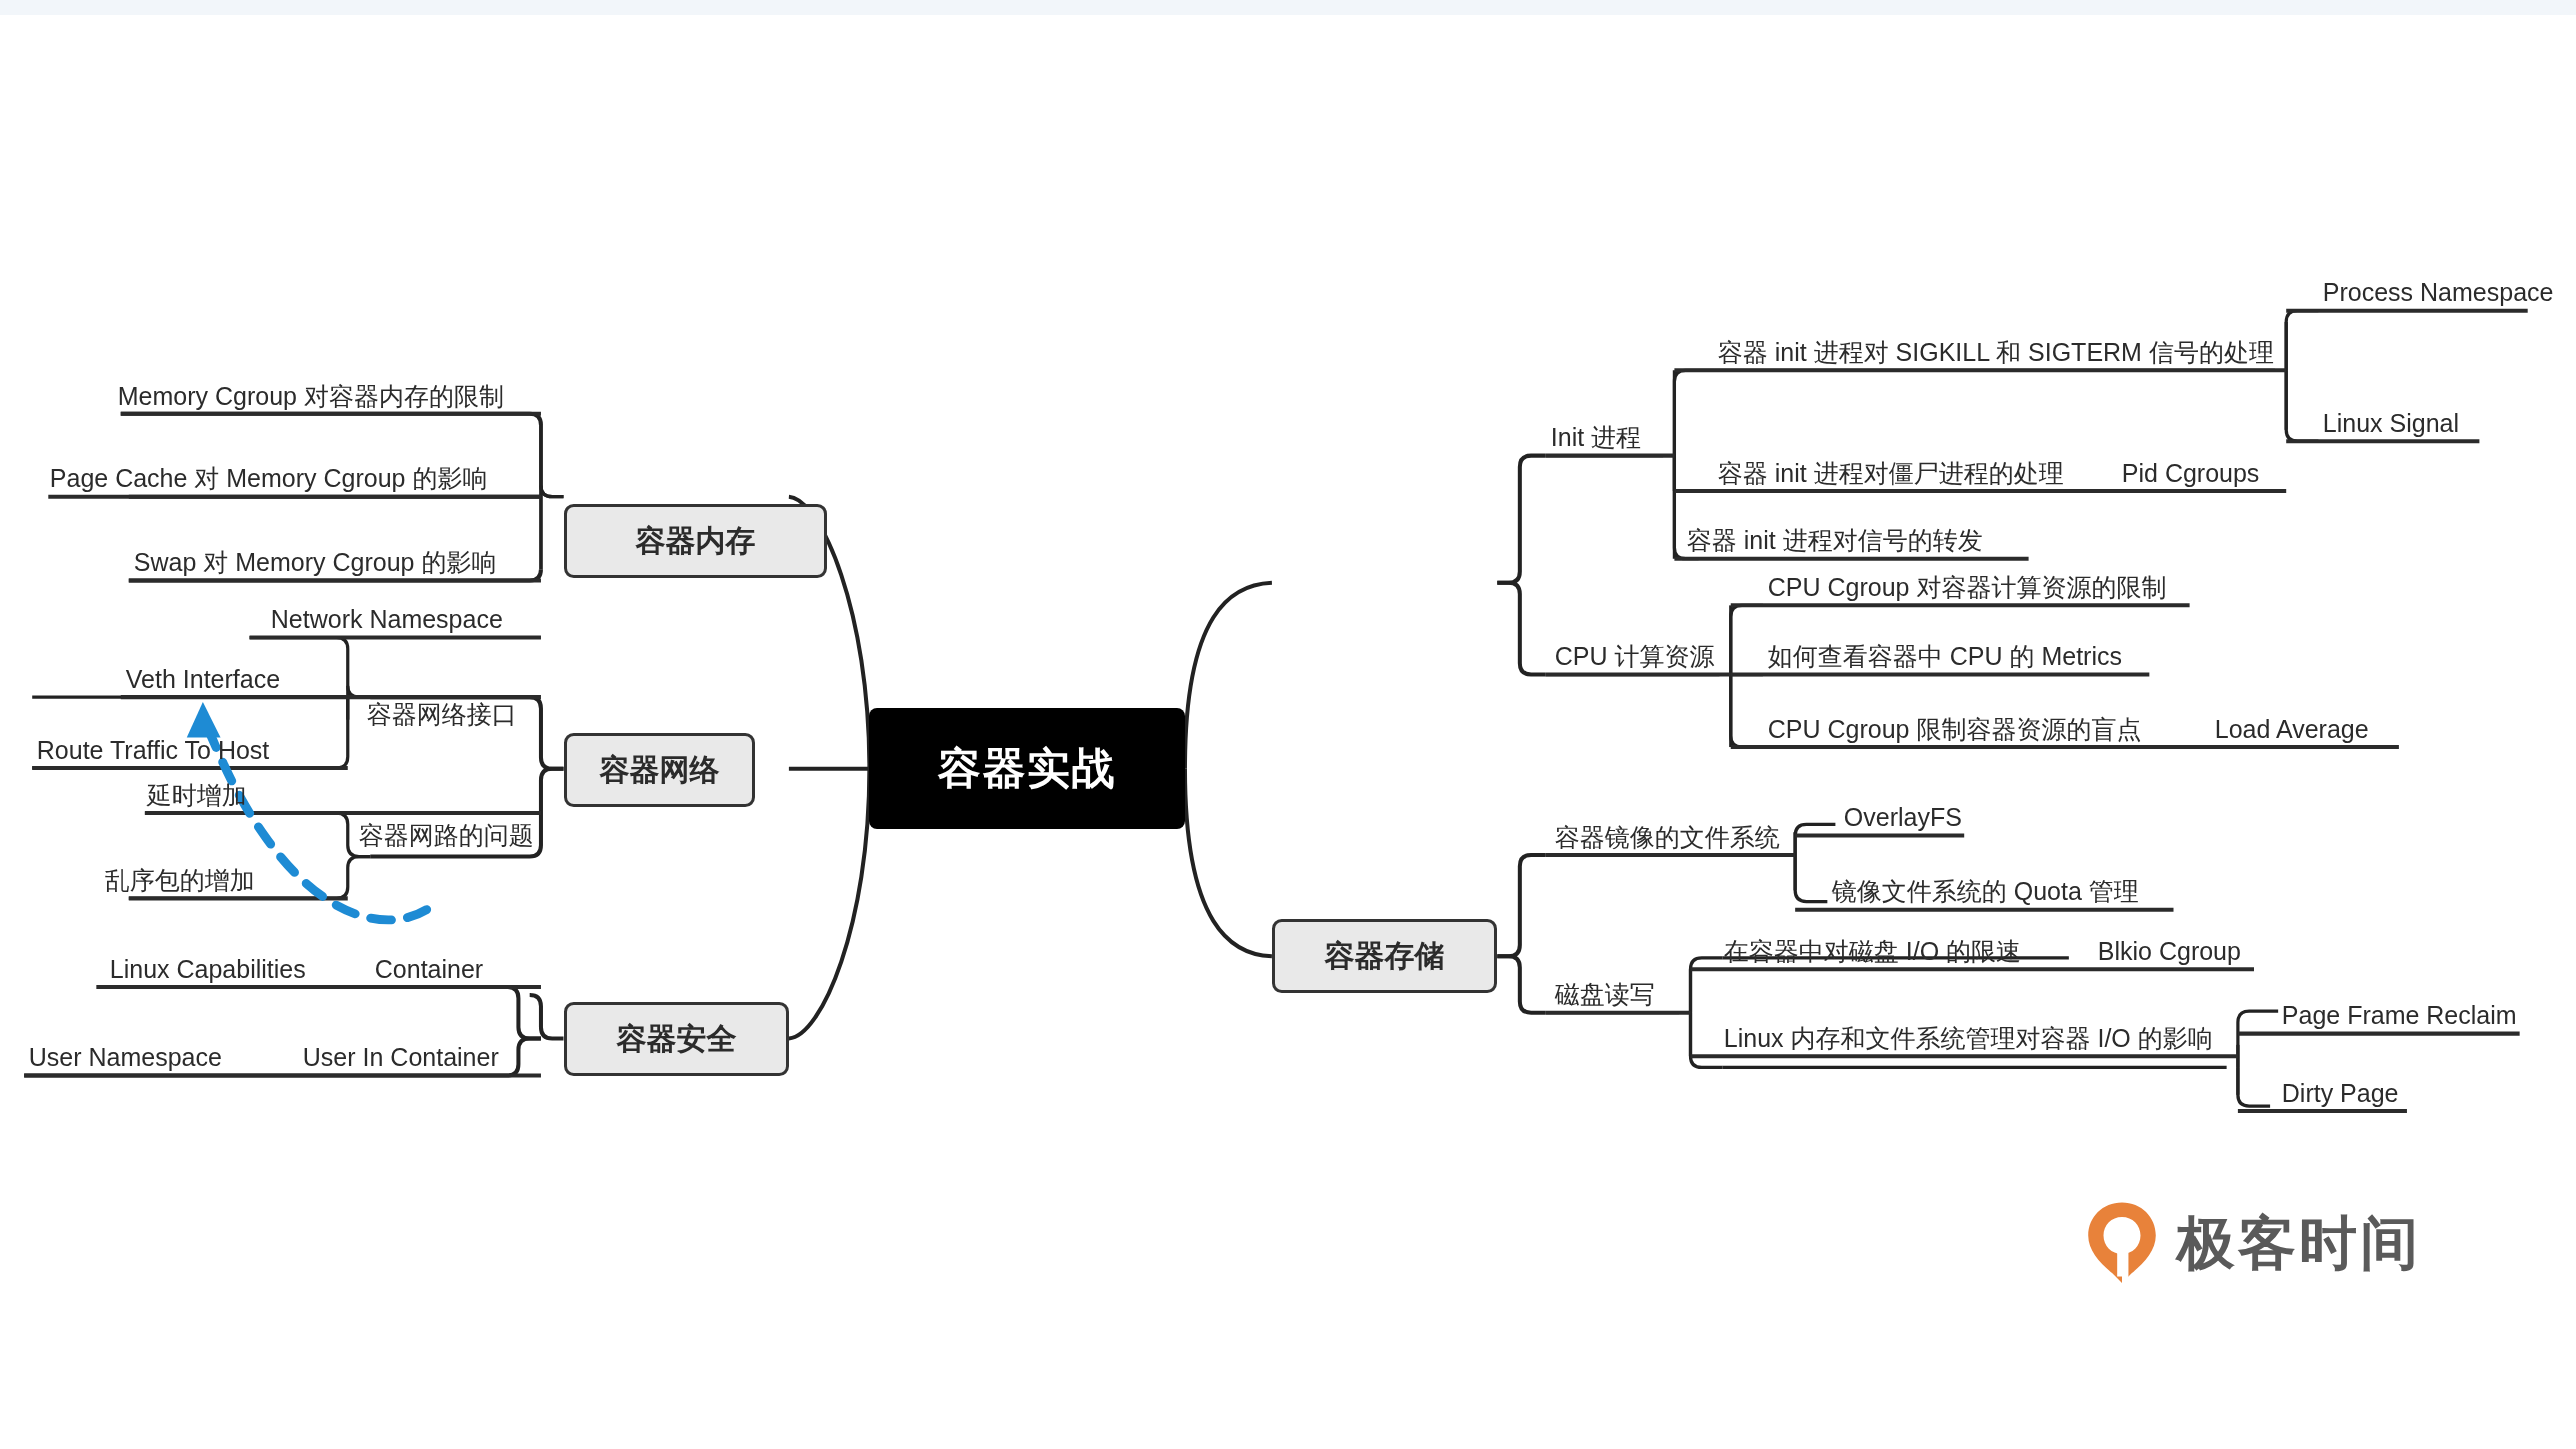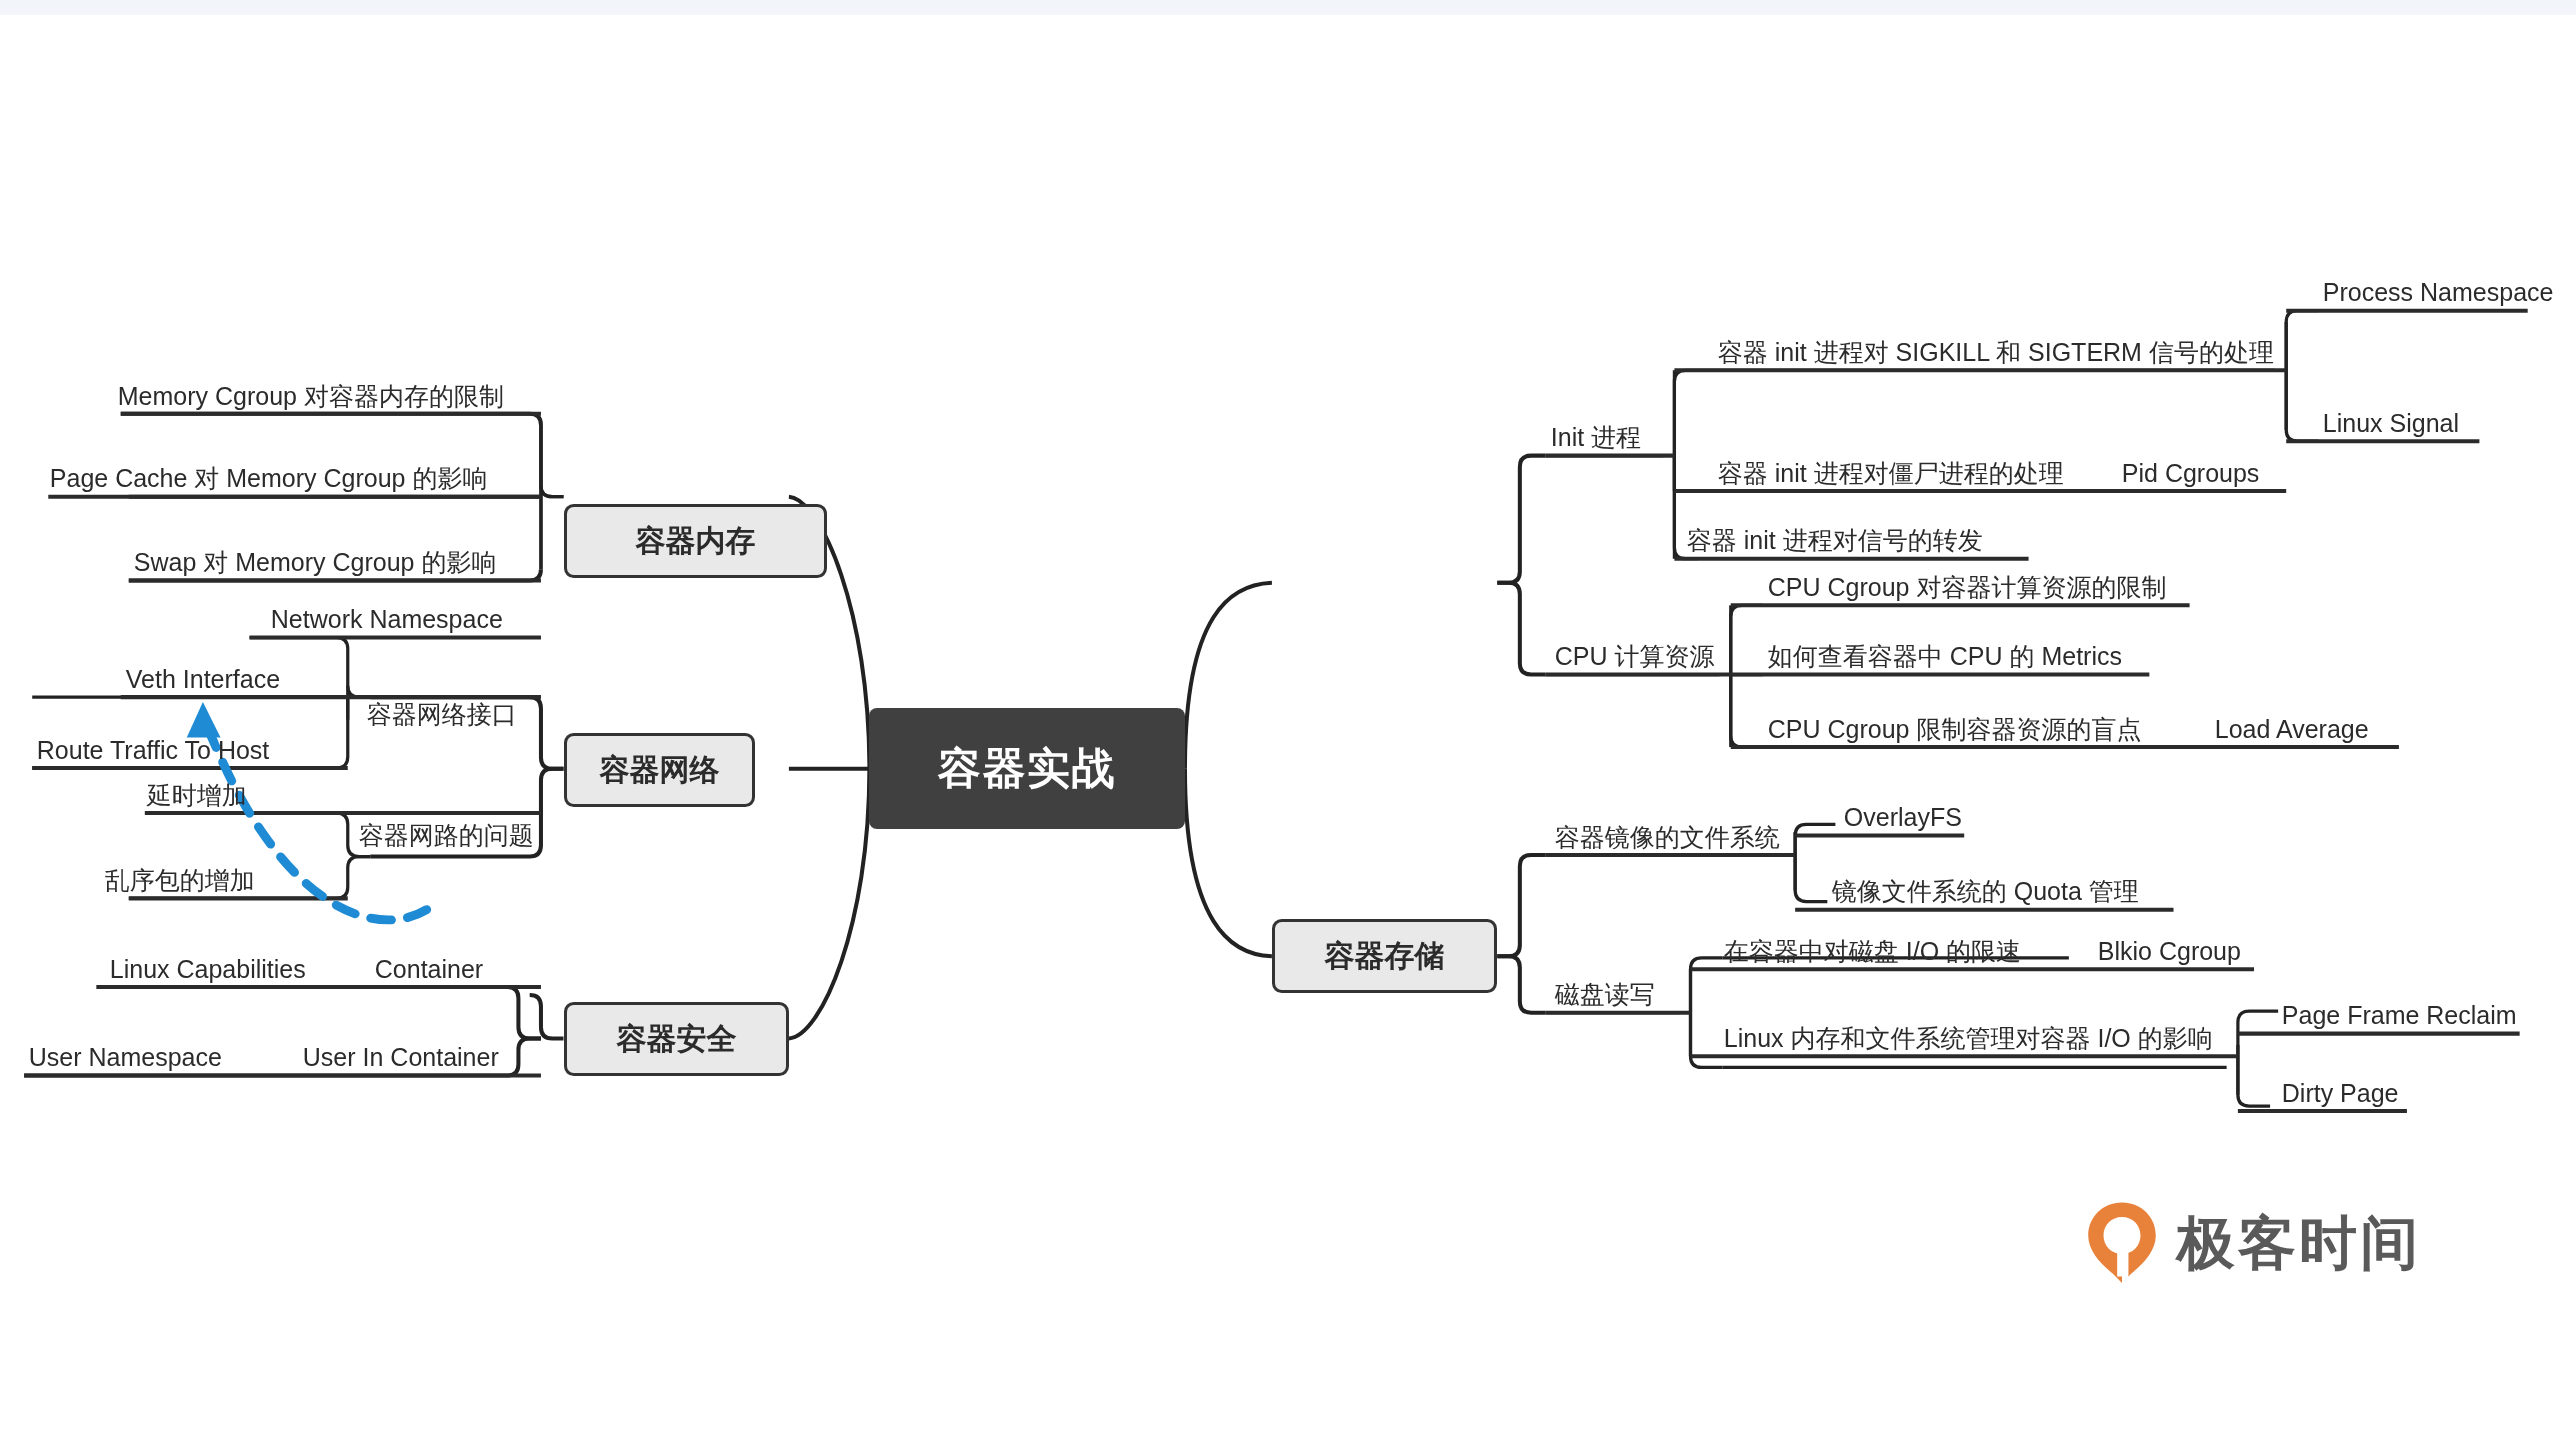--- a/index.html
+++ b/index.html
@@ -13,21 +13,21 @@
   #topstrip{
     position:absolute;left:0;top:0;width:2576px;height:14.5px;
     background:#f2f6fa;
   }
   #canvas{position:absolute;left:0;top:0;width:2576px;height:1449px;}
   svg#edges{position:absolute;left:0;top:0;width:2576px;height:1449px;pointer-events:none;}
 
   
   .root-node{
     position:absolute;
-    background:#404040;
+    background:#000000;
     color:#ffffff;
     border-radius:8px;
     font-size:43px;
     font-weight:bold;
     letter-spacing:1.6px;
     display:flex;align-items:center;justify-content:center;
     box-sizing:border-box;
     white-space:nowrap;
   }
 

